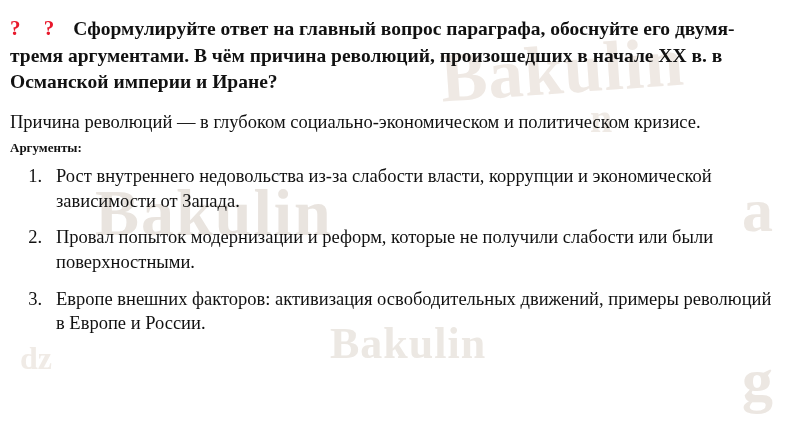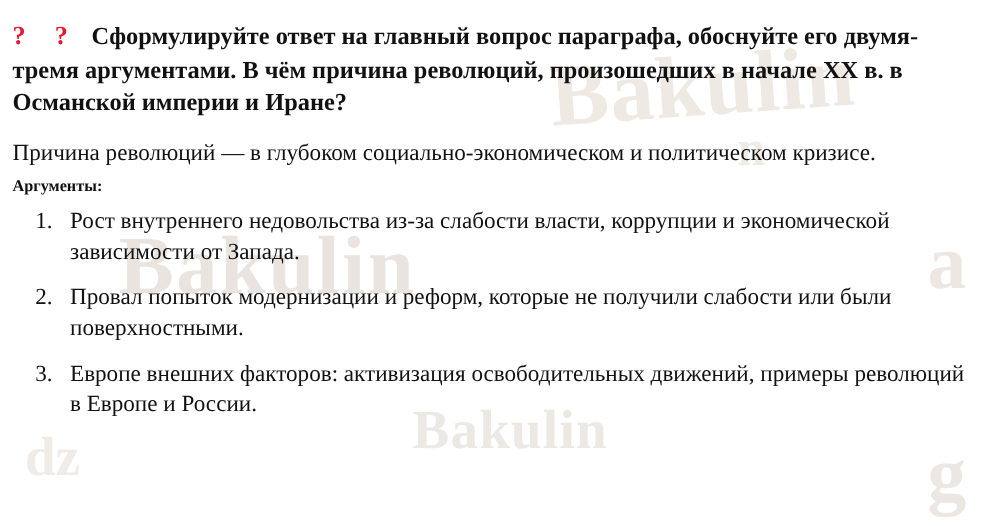--- a/index.html
+++ b/index.html
@@ -31,21 +31,21 @@
     font-weight: 700;
     white-space: nowrap;
     user-select: none;
   }
   .wm-1 { left: 95px;  top: 175px; font-size: 66px; letter-spacing: 2px; }
   .wm-2 { left: 330px; top: 318px; font-size: 44px; letter-spacing: 1px; color: #ece8e3;}
   .wm-3 { left: 440px; top: 30px;  font-size: 70px; letter-spacing: 1px; color: #efe9e4; transform: rotate(-4deg);}
   .wm-4 { left: 742px; top: 175px; font-size: 62px; color: #ece7e2;}
   .wm-5 { left: 742px; top: 345px; font-size: 62px; color: #ece7e2;}
   .wm-6 { left: 590px; top: 95px;  font-size: 40px; color: #efeae5;}
-  .wm-7 { left: 20px;  top: 340px; font-size: 44px; color: #f0ebe6;}
+  .wm-7 { left: 20px;  top: 340px; font-size: 32px; color: #f0ebe6;}
 
   
   .page {
     position: relative;
     z-index: 1;
     padding: 14px 22px 0 10px;
     box-sizing: border-box;
   }
 
   .question-block {

